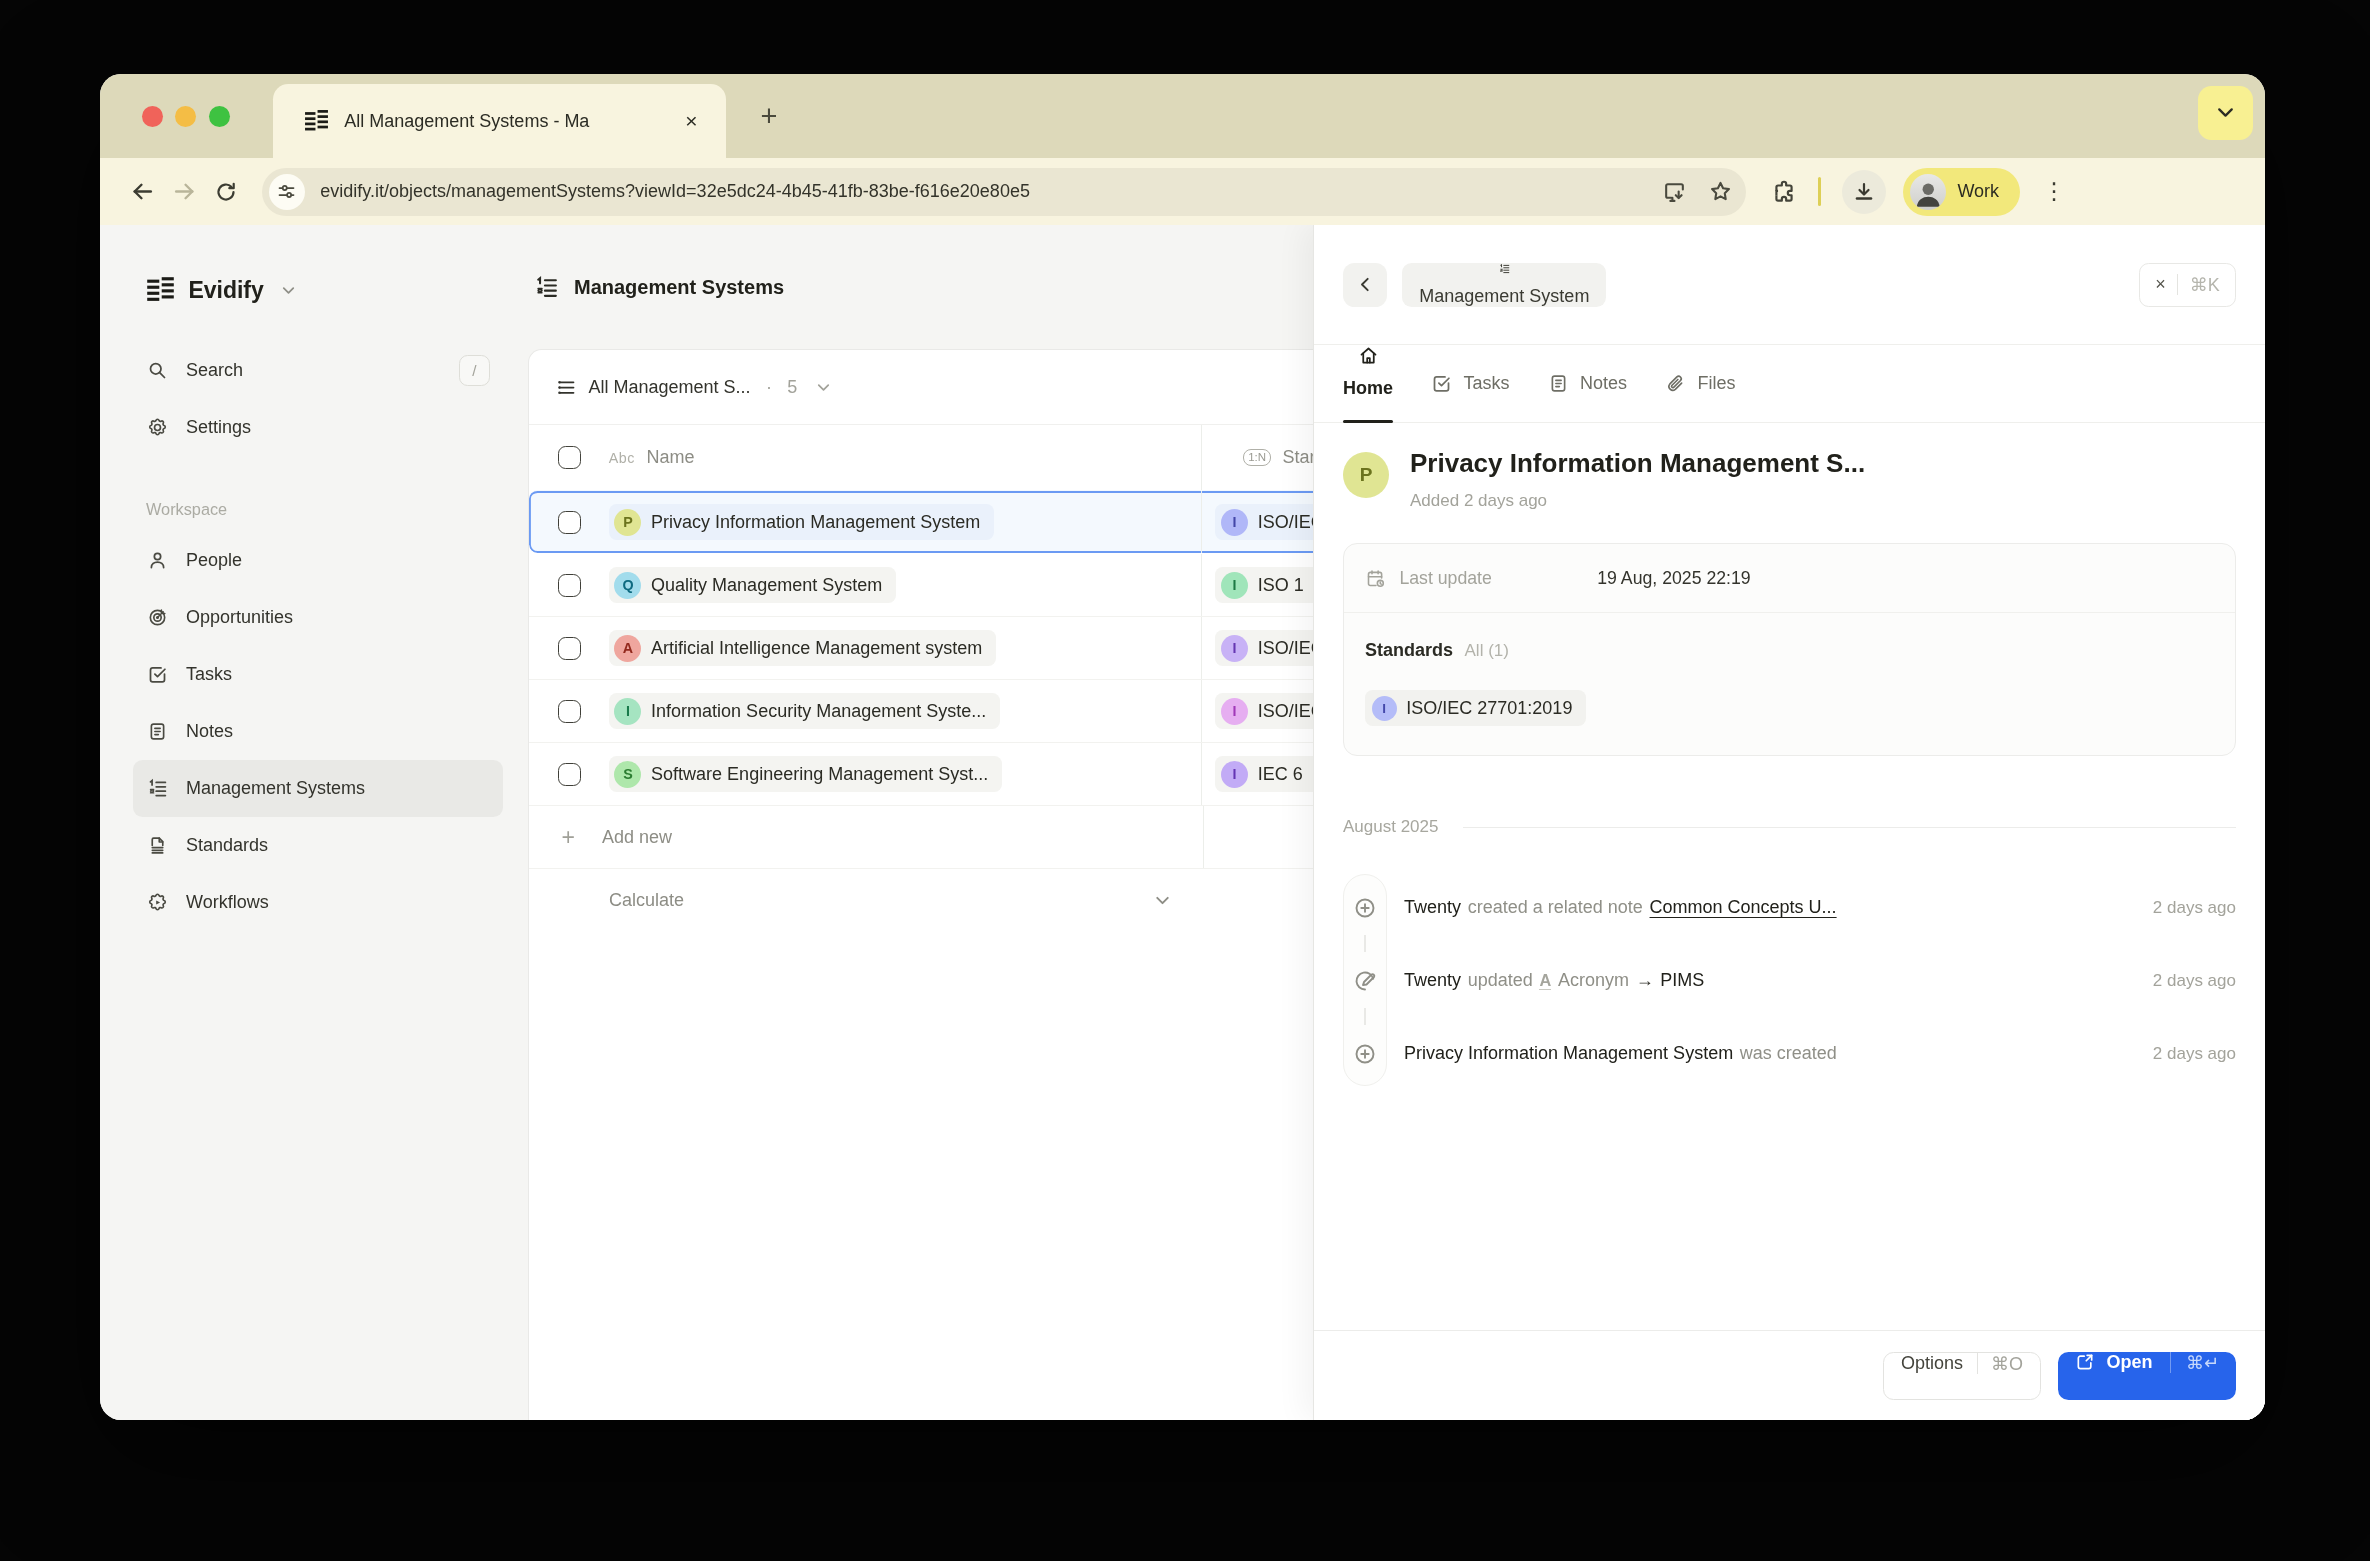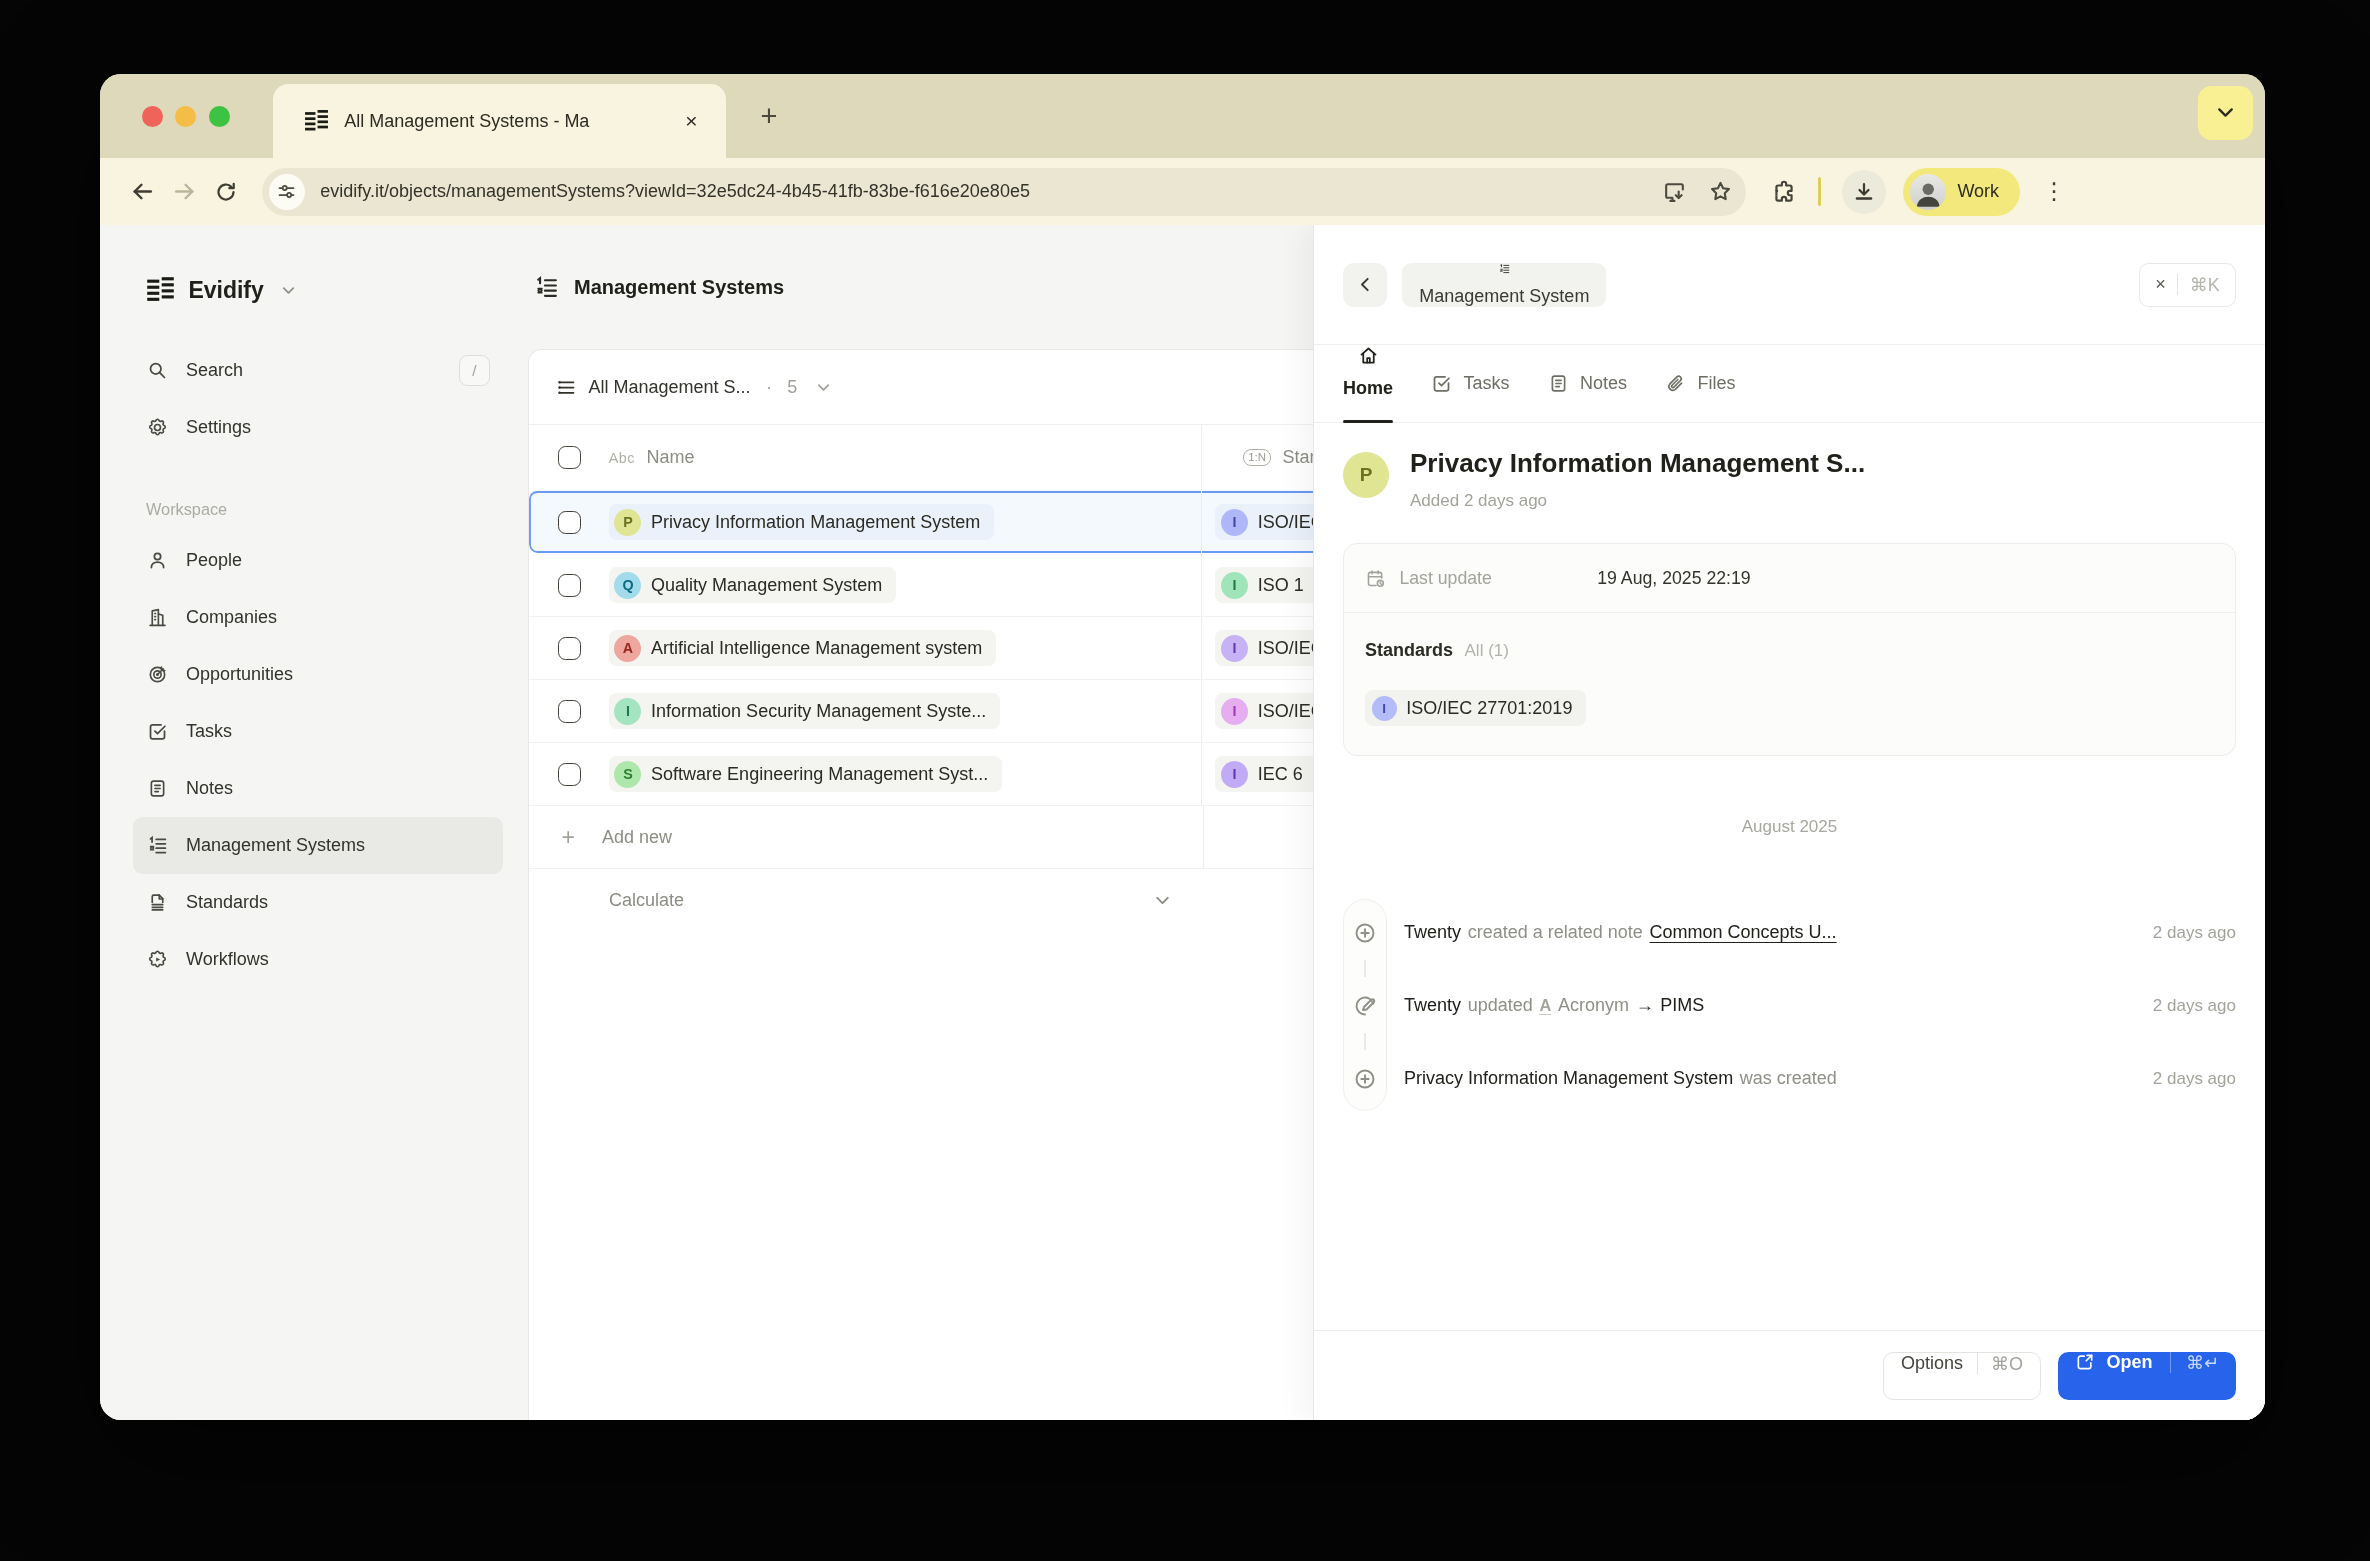--- a/index.html
+++ b/index.html
@@ -116,21 +116,21 @@
   .field-label { font-size:17.7px; color:#a3a39b; display:flex; align-items:center; gap:13.4px; }
   .field-label .s-icon { width:21px; height:21px; display:flex; color:#a3a39b; }
   .field-value { font-size:17.7px; color:#33332c; margin-left:92px; }
   .standards-block { padding:27px 21px 29px 21px; }
   .standards-head { display:flex; align-items:baseline; gap:11.5px; }
   .standards-title { font-size:18px; font-weight:700; color:#2b2b24; }
   .standards-all { font-size:17px; color:#b3b3ab; }
   .standards-chip { margin-top:29px; display:inline-flex; align-items:center; gap:9.6px; background:#f2f2ef; border-radius:7.6px; padding:5.7px 13.4px 5.7px 6.7px; font-size:18px; color:#2b2b24; }
   .standards-chip .avatar-s { width:25px; height:25px; font-size:13.4px; }
 
-  .tl-monthrow { margin-top:61px; display:flex; align-items:center; gap:25px;flex-direction:column; }
+  .tl-monthrow { margin-top:61px; display:flex; align-items:center; gap:25px; }
   .tl-month { font-size:17px; color:#a7a79f; flex:none; }
   .tl-line { flex:1; height:1.4px; background:#ececea; }
   .timeline { margin-top:34px; position:relative; }
   .tl-rail { position:absolute; left:0; top:2.9px; width:44px; height:212px; border:1.4px solid #f0f0ed; border-radius:23px; background:#fdfdfc; }
   .ev-row { height:73px; display:flex; align-items:center; position:relative; }
   .ev-icon { width:44px; display:flex; align-items:center; justify-content:center; color:#8f8f87; position:relative; z-index:1; flex:none; }
   .connector { position:absolute; left:21px; width:1.9px; height:17px; background:#e9e9e6; z-index:1; }
   .c1 { top:64px; } .c2 { top:137px; }
   .ev-text { margin-left:17px; font-size:18px; color:#8f8f87; white-space:nowrap; overflow:hidden; display:flex; align-items:center; gap:6.7px; }
   .ev-text .strong { color:#21211b; font-weight:500; }
@@ -418,28 +418,20 @@
       </div>
       <div class="side-section">Workspace</div>
 
       <div class="side-item">
         <span class="s-icon">
             <svg width="21" height="21" viewBox="0 0 24 24">
               <use href="#i-person"></use>
             </svg>
           </span>
         <span>People</span>
-      </div>
-      <div class="side-item">
-        <span class="s-icon">
-            <svg width="21" height="21" viewBox="0 0 24 24">
-              <use href="#i-building"></use>
-            </svg>
-          </span>
-        <span>Companies</span>
       </div>
       <div class="side-item">
         <span class="s-icon">
             <svg width="21" height="21" viewBox="0 0 24 24">
               <use href="#i-target"></use>
             </svg>
           </span>
         <span>Opportunities</span>
       </div>
       <div class="side-item">

